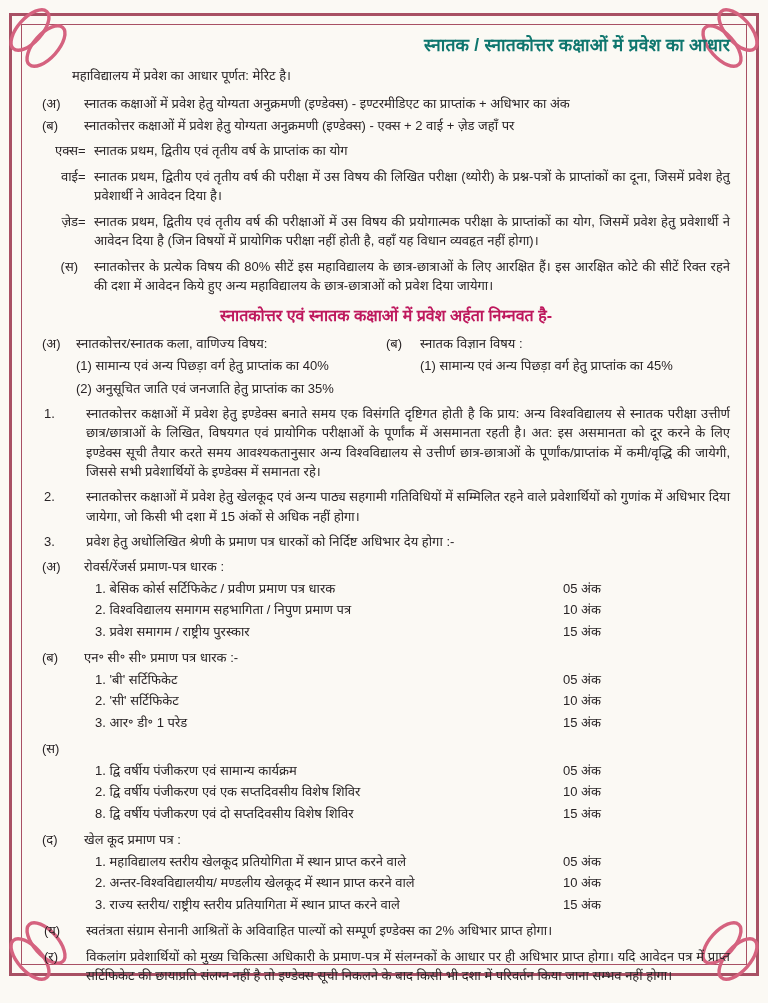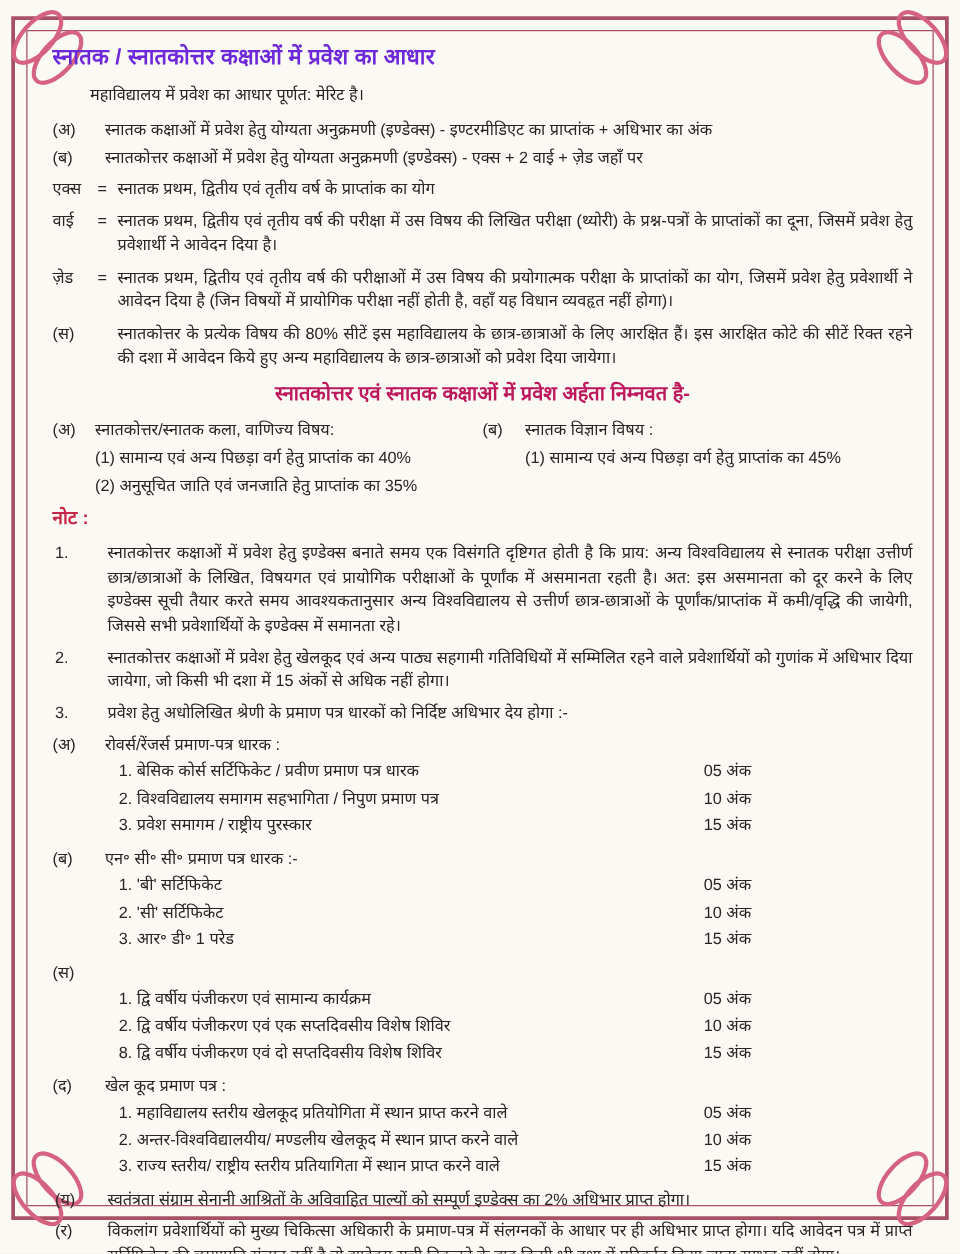--- a/index.html
+++ b/index.html
@@ -11,29 +11,29 @@
   }
   .frame-outer{position:absolute;left:9px;top:13px;right:9px;bottom:27px;border:3.5px solid #a85064;pointer-events:none;}
   .frame-inner{position:absolute;left:21px;top:24px;right:21px;bottom:38px;border:1.8px solid #a85064;pointer-events:none;}
   .corner{position:absolute;width:84px;height:84px;pointer-events:none;}
   .corner.tl{left:0;top:0;}
   .corner.tr{right:0;top:0;transform:scaleX(-1);}
   .corner.bl{left:0;bottom:14px;transform:scaleY(-1);}
   .corner.br{right:0;bottom:14px;transform:scale(-1,-1);}
   .content{position:absolute;left:42px;top:28px;width:688px;}
   .title{
-    text-align:left;color:#6d28d9;font-weight:bold;font-size:17.5px;
+    text-align:right;color:#0f766e;font-weight:bold;font-size:17.5px;
     margin:4px 0 8px;letter-spacing:.2px;
   }
   .intro{margin:0 0 8px 30px;}
   .row{display:flex;margin:2.5px 0;}
   .lbl{flex:0 0 42px;}
   .txt{flex:1;text-align:justify;}
   .def-row{display:flex;margin:6px 0;}
-  .term{flex:0 0 36px;}
+  .term{flex:0 0 36px;text-align:right;}
   .eq{flex:0 0 16px;}
   .dtext{flex:1;text-align:justify;}
   .sec-heading{text-align:center;color:#be185d;font-weight:bold;font-size:16px;margin:8px 0 6px;}
   .elig{display:flex;margin:0 0 4px 0;}
   .elig .col{width:50%;}
   .hrow{display:flex;}
   .lbl2{flex:0 0 34px;}
   .elig .sub{margin:3px 0 0 34px;}
   .note-heading{color:#c52746;font-weight:bold;font-size:15px;margin:6px 0 2px;}
   .note-row{display:flex;margin:5.5px 0;}
@@ -121,21 +121,20 @@
       </div>
       <div class="col">
         <div class="hrow">
           <span class="lbl2">(ब)</span>
           <span>स्नातक विज्ञान विषय :</span>
         </div>
         <div class="sub">(1) सामान्य एवं अन्य पिछड़ा वर्ग हेतु प्राप्तांक का 45%</div>
       </div>
     </div>
 
-    <div class="note-heading">नोट :</div>
 
     <div class="note-row">
       <span class="note-num">1.</span>
       <span class="note-text">स्नातकोत्तर कक्षाओं में प्रवेश हेतु इण्डेक्स बनाते समय एक विसंगति दृष्टिगत होती है कि प्राय: अन्य विश्वविद्यालय से स्नातक परीक्षा उत्तीर्ण छात्र/छात्राओं के लिखित, विषयगत एवं प्रायोगिक परीक्षाओं के पूर्णांक में असमानता रहती है। अत: इस असमानता को दूर करने के लिए इण्डेक्स सूची तैयार करते समय आवश्यकतानुसार अन्य विश्वविद्यालय से उत्तीर्ण छात्र-छात्राओं के पूर्णांक/प्राप्तांक में कमी/वृद्धि की जायेगी, जिससे सभी प्रवेशार्थियों के इण्डेक्स में समानता रहे।</span>
     </div>
     <div class="note-row">
       <span class="note-num">2.</span>
       <span class="note-text">स्नातकोत्तर कक्षाओं में प्रवेश हेतु खेलकूद एवं अन्य पाठ्य सहगामी गतिविधियों में सम्मिलित रहने वाले प्रवेशार्थियों को गुणांक में अधिभार दिया जायेगा, जो किसी भी दशा में 15 अंकों से अधिक नहीं होगा।</span>
     </div>
     <div class="note-row">

